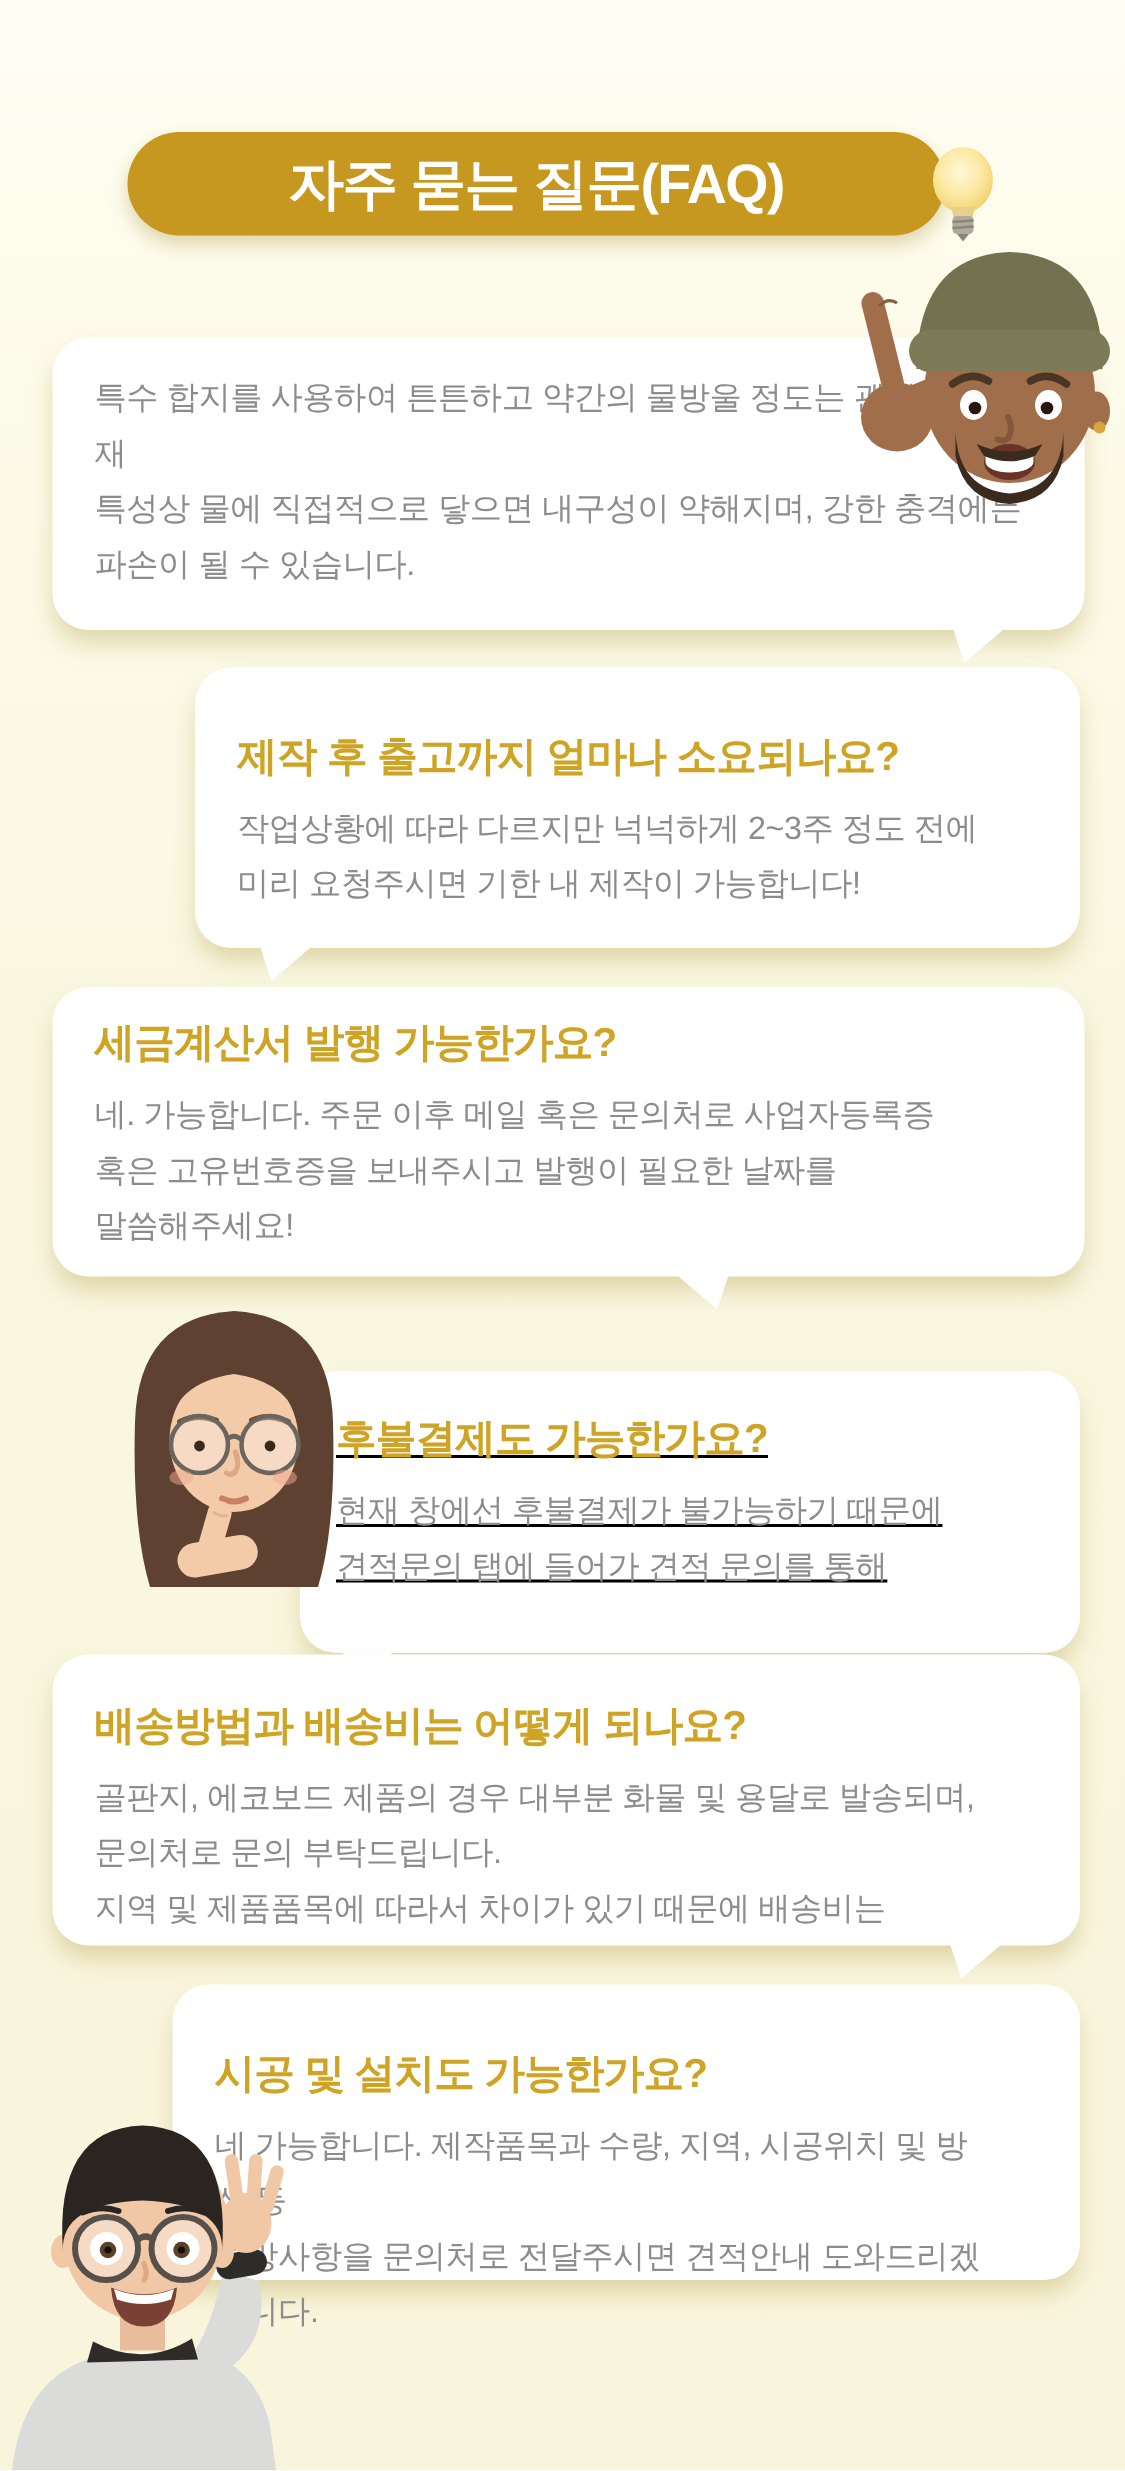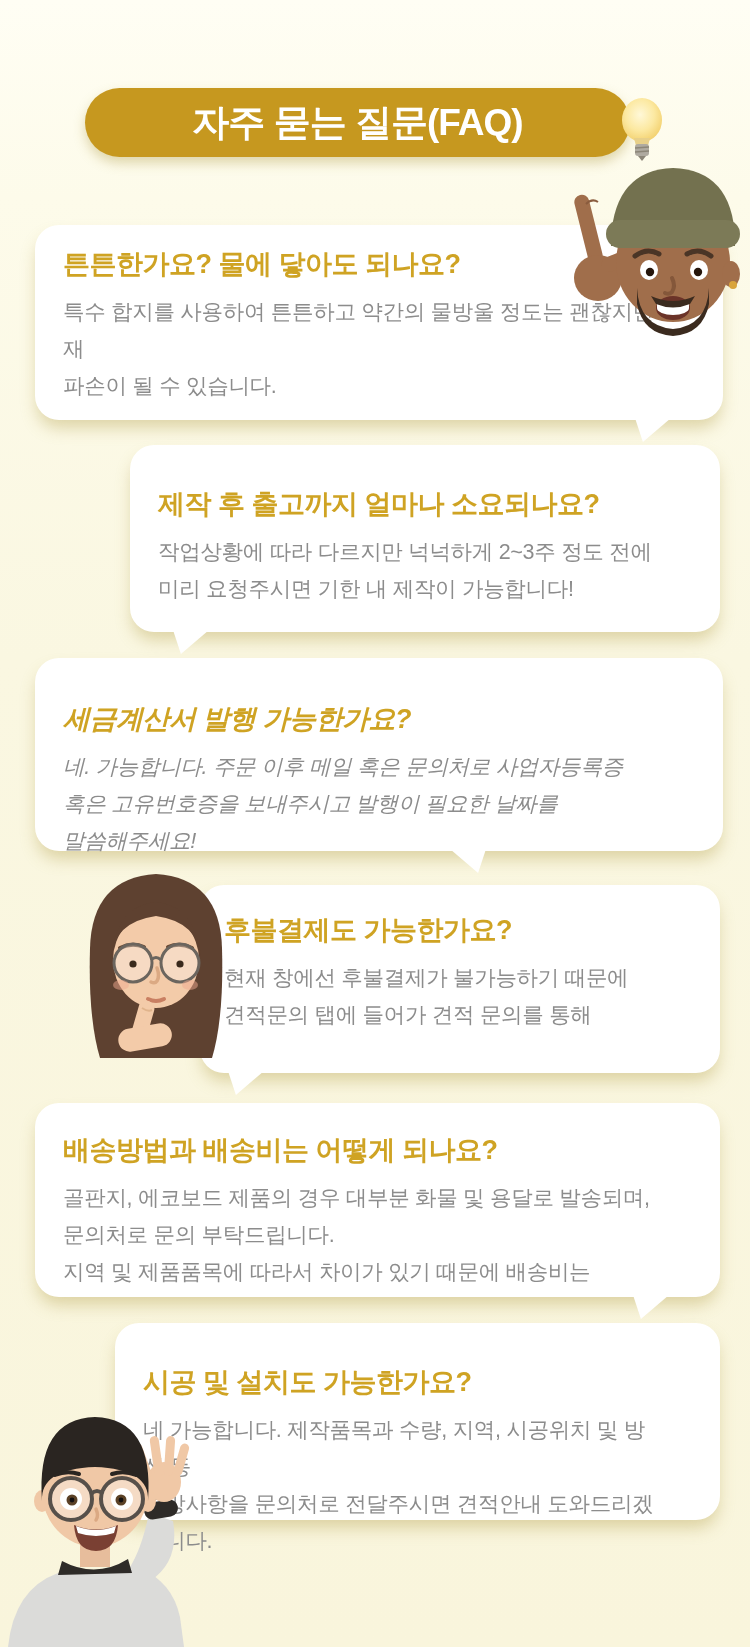--- a/index.html
+++ b/index.html
@@ -60,48 +60,48 @@
       <ellipse cx="26" cy="24" rx="20" ry="22" fill="url(#bulbg)"></ellipse>
       <path d="M 18,42 h 16 l -2,8 h -12 Z" fill="#E8D089"></path>
       <rect x="19" y="48" width="14" height="12" rx="3" fill="#AFAAA0"></rect>
       <line x1="19" y1="52" x2="33" y2="51" stroke="#8C8678" stroke-width="1.6"></line>
       <line x1="19" y1="56" x2="33" y2="55" stroke="#8C8678" stroke-width="1.6"></line>
       <path d="M 22,60 h 8 l -4,5 Z" fill="#8C8678"></path>
     </svg>
   </span>
 
   <section class="card" style="left:35px;top:225px;width:688px;height:195px;padding:22px 28px 0 28px;">
-    <h2 class="q">튼튼한가요? 물에 닿아도 되나요?</h2>
     <p class="a">
       <span class="ln">특수 합지를 사용하여 튼튼하고 약간의 물방울 정도는 괜찮지만 소재</span>
+      <span class="ln">특성상 물에 직접적으로 닿으면 내구성이 약해지며, 강한 충격에는</span>
       <span class="ln">파손이 될 수 있습니다.</span>
     </p>
     <span class="tail" style="left:600px"></span>
   </section>
 
   <section class="card right" style="left:130px;top:445px;width:590px;height:187px;padding:42px 65px 0 28px;">
     <h2 class="q">제작 후 출고까지 얼마나 소요되나요?</h2>
     <p class="a">
       <span class="ln">작업상황에 따라 다르지만 넉넉하게 2~3주 정도 전에</span>
       <span class="ln">미리 요청주시면 기한 내 제작이 가능합니다!</span>
     </p>
     <span class="tail" style="left:43px"></span>
   </section>
 
-  <section class="card" style="left:35px;top:658px;width:688px;height:193px;padding:44px 28px 0 28px;font-style:italic;">
+  <section class="card" style="left:35px;top:658px;width:688px;height:193px;padding:20px 28px 0 28px;">
     <h2 class="q">세금계산서 발행 가능한가요?</h2>
     <p class="a">
       <span class="ln">네. 가능합니다. 주문 이후 메일 혹은 문의처로 사업자등록증</span>
       <span class="ln">혹은 고유번호증을 보내주시고 발행이 필요한 날짜를</span>
       <span class="ln">말씀해주세요!</span>
     </p>
     <span class="tail point-right" style="left:415px"></span>
   </section>
 
-  <section class="card right" style="left:200px;top:885px;width:520px;height:188px;padding:28px 65px 0 24px;">
+  <section class="card right" style="left:200px;top:914px;width:520px;height:188px;padding:28px 65px 0 24px;text-decoration:underline;">
     <h2 class="q">후불결제도 가능한가요?</h2>
     <p class="a">
       <span class="ln">현재 창에선 후불결제가 불가능하기 때문에</span>
       <span class="ln">견적문의 탭에 들어가 견적 문의를 통해</span>
     </p>
     <span class="tail" style="left:28px"></span>
   </section>
 
   <section class="card" style="left:35px;top:1103px;width:685px;height:194px;padding:30px 16px 0 28px;">
     <h2 class="q">배송방법과 배송비는 어떻게 되나요?</h2>

